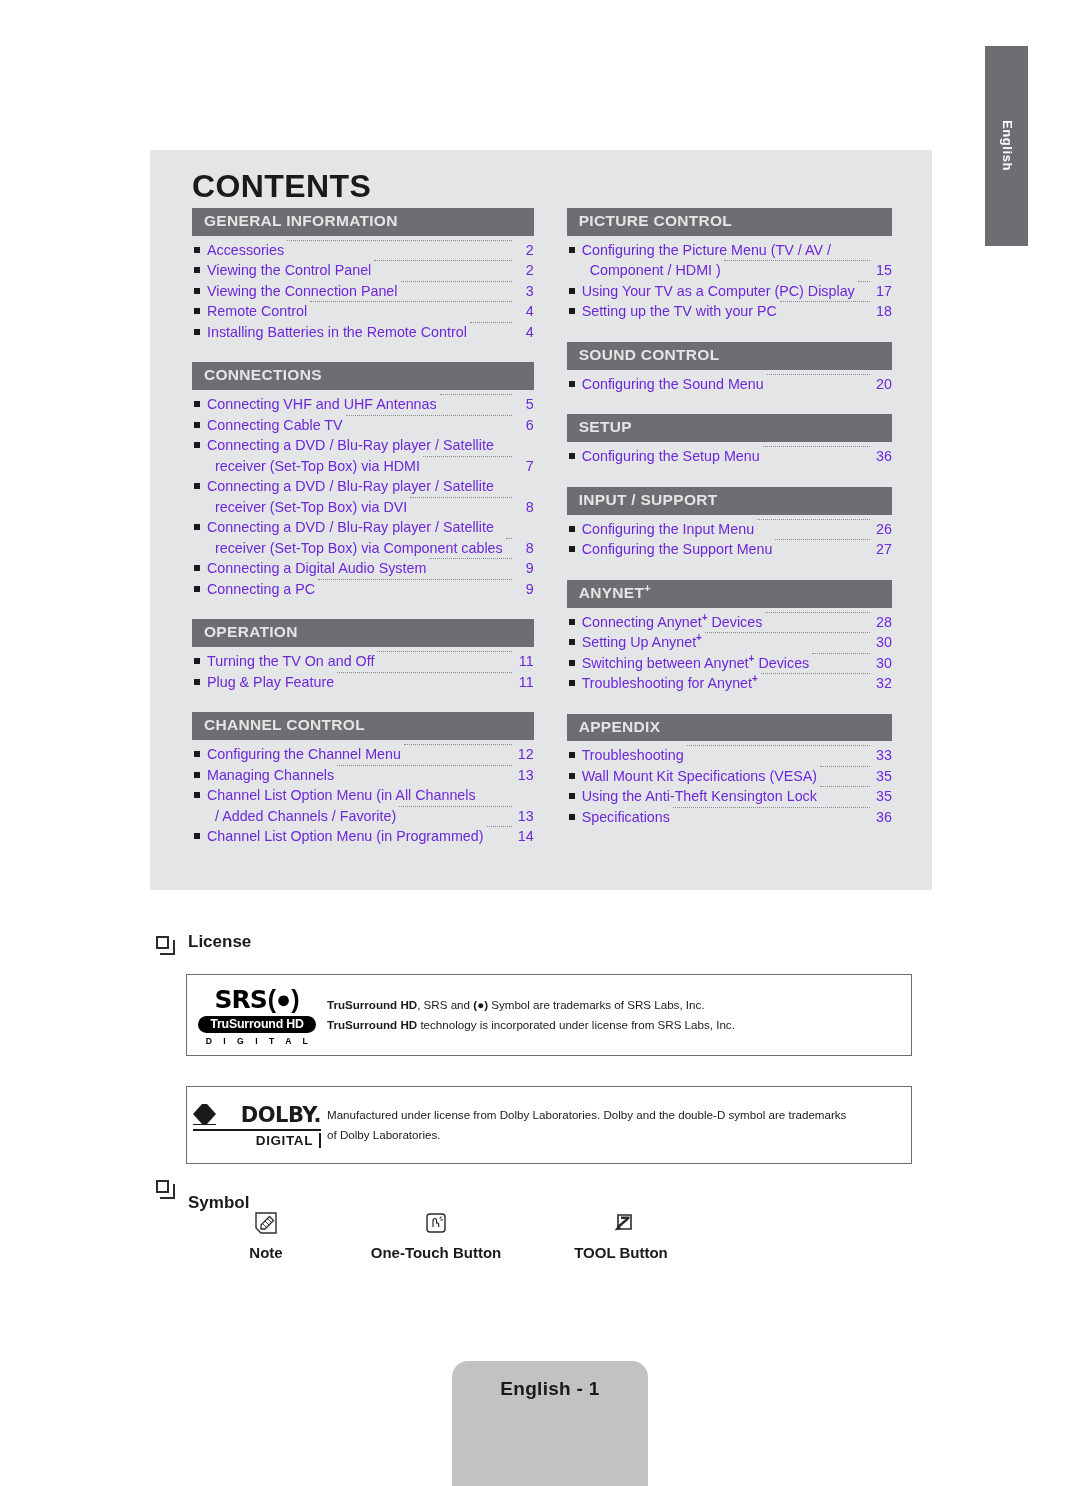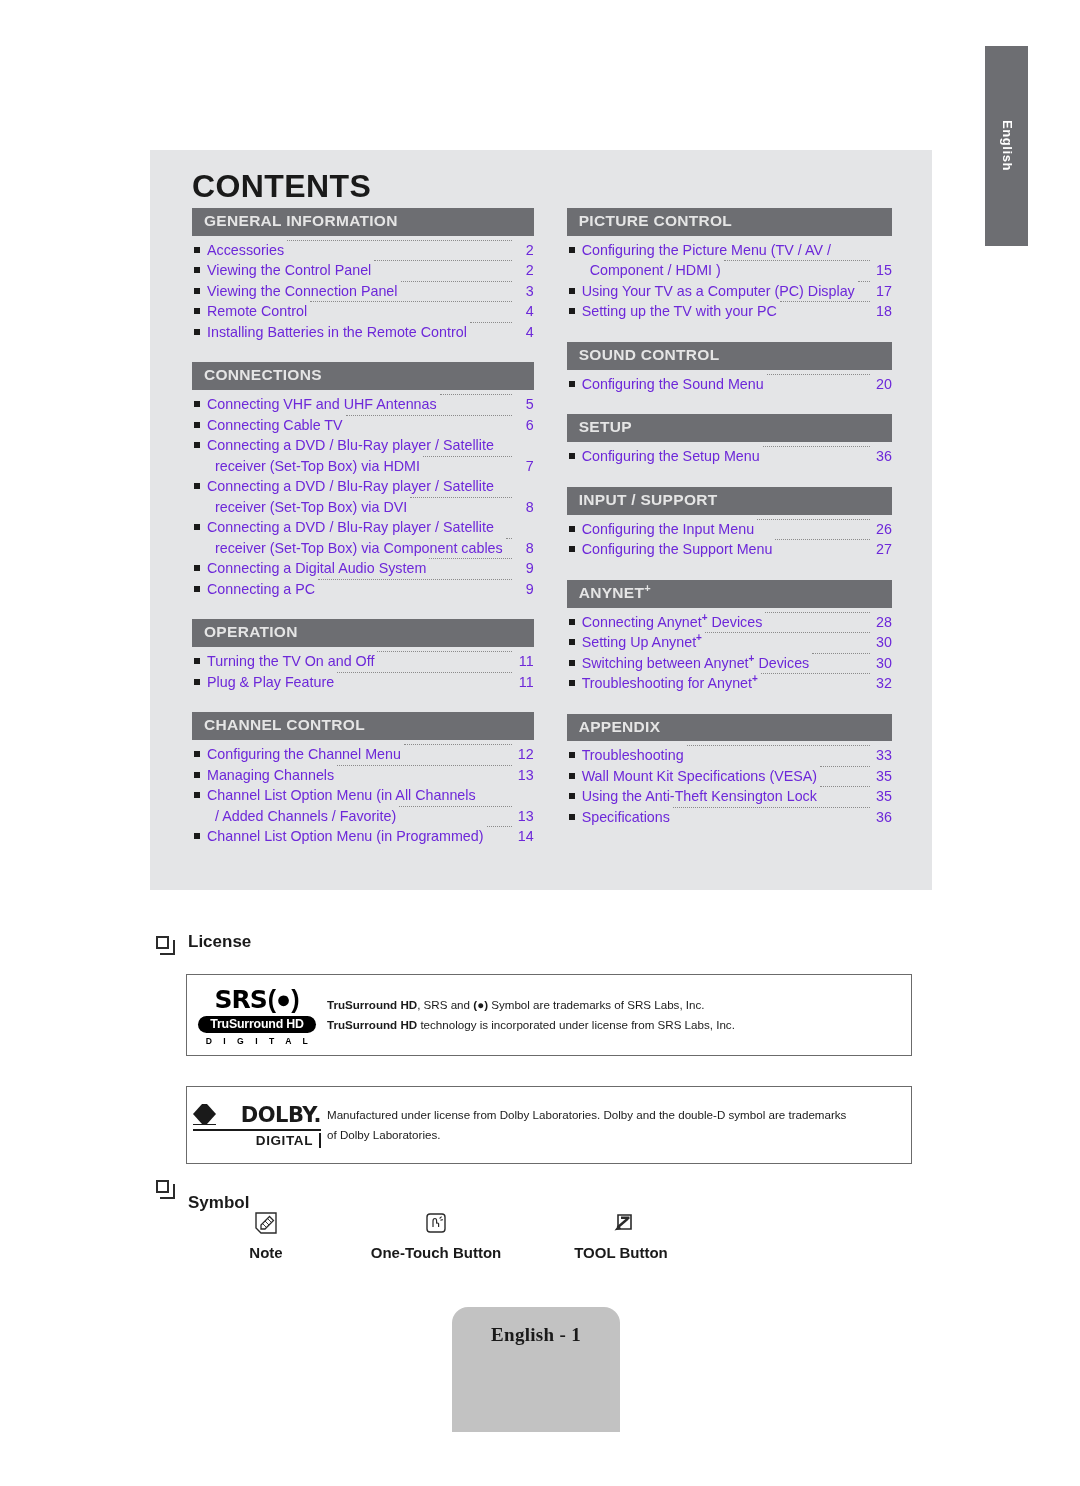--- a/index.html
+++ b/index.html
@@ -206,25 +206,24 @@
 
   
   .sym-row { position: absolute; display: flex; }
   .sym { text-align: center; }
   .sym-icon { height: 34px; display: flex; align-items: center; justify-content: center; }
   .sym-label { font-size: 15px; font-weight: bold; color: #1a1a1a; margin-top: 4px; }
 
   
   .footer-tab {
     position: absolute;
-    left: 452px; top: 1307px;
-    width: 168px; height: 125px;
+    left: 452px; top: 1361px;
+    width: 196px; height: 125px;
     background: #c2c2c2;
     border-radius: 16px 16px 0 0;
-    font-family: Liberation Serif, serif;
   }
   .footer-tab span {
     display: block;
     text-align: center;
     padding-top: 17px;
     font-size: 19px;
     font-weight: bold;
     color: #1a1a1a;
     letter-spacing: 0.3px;
   }

